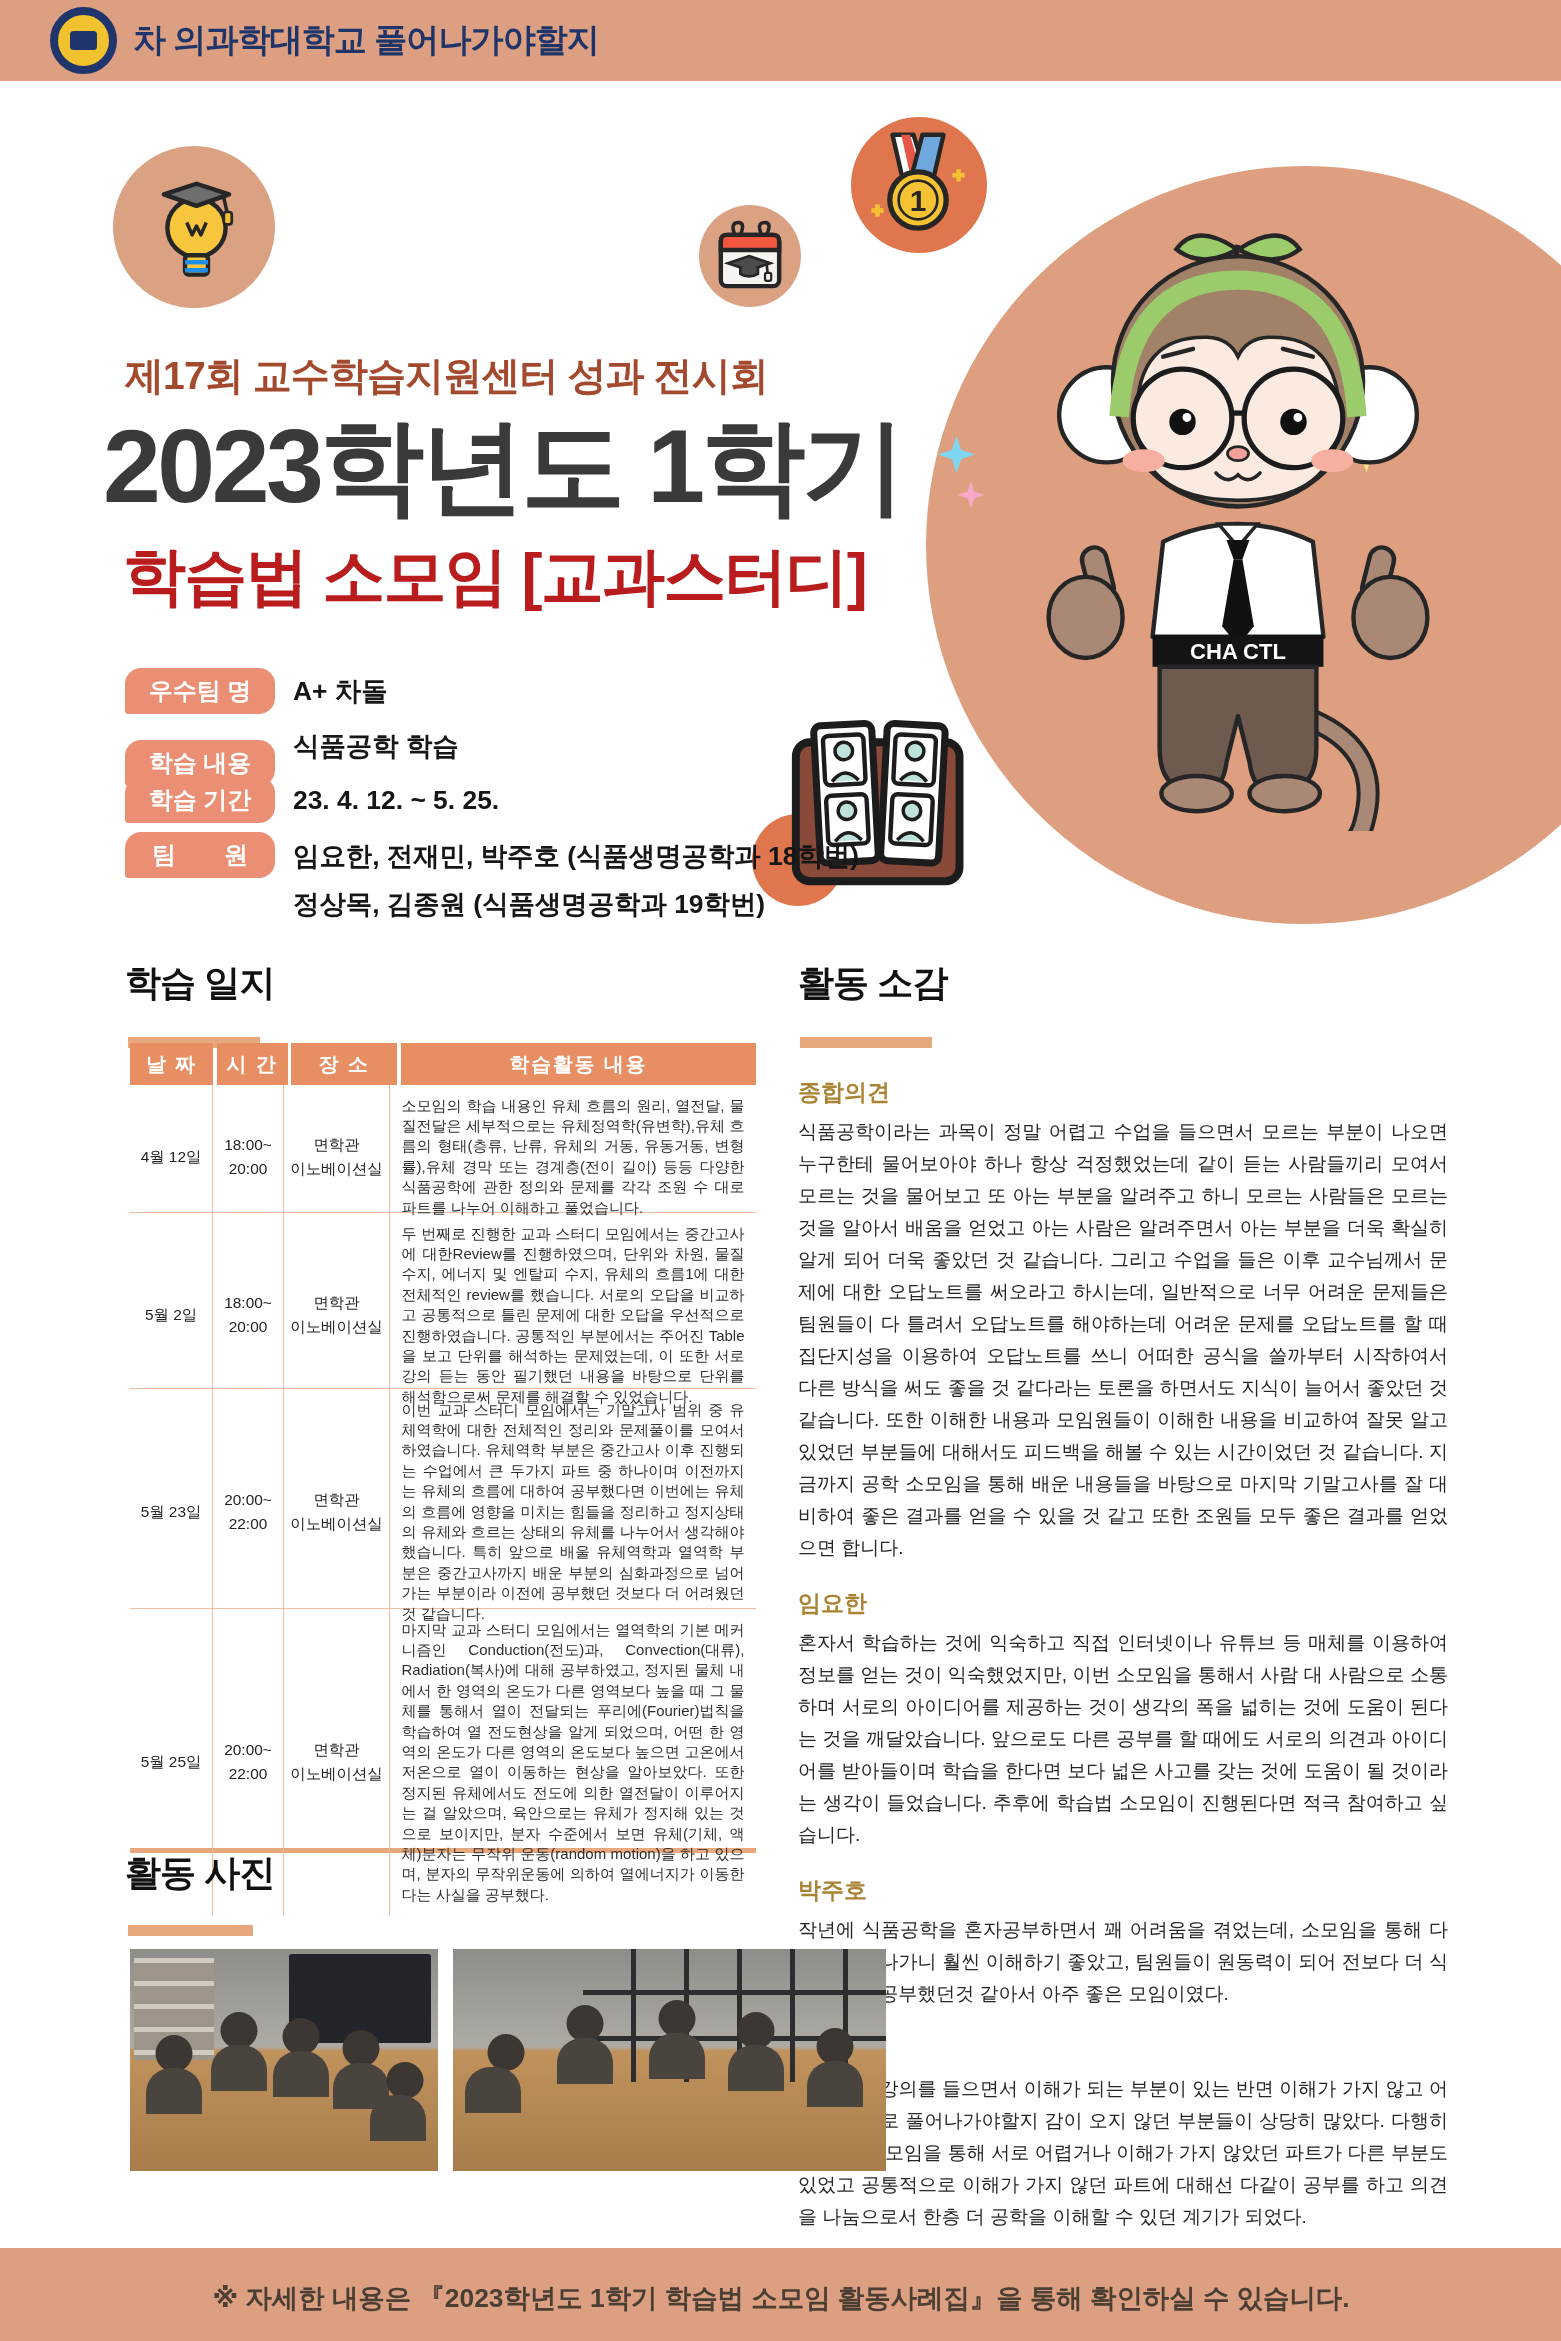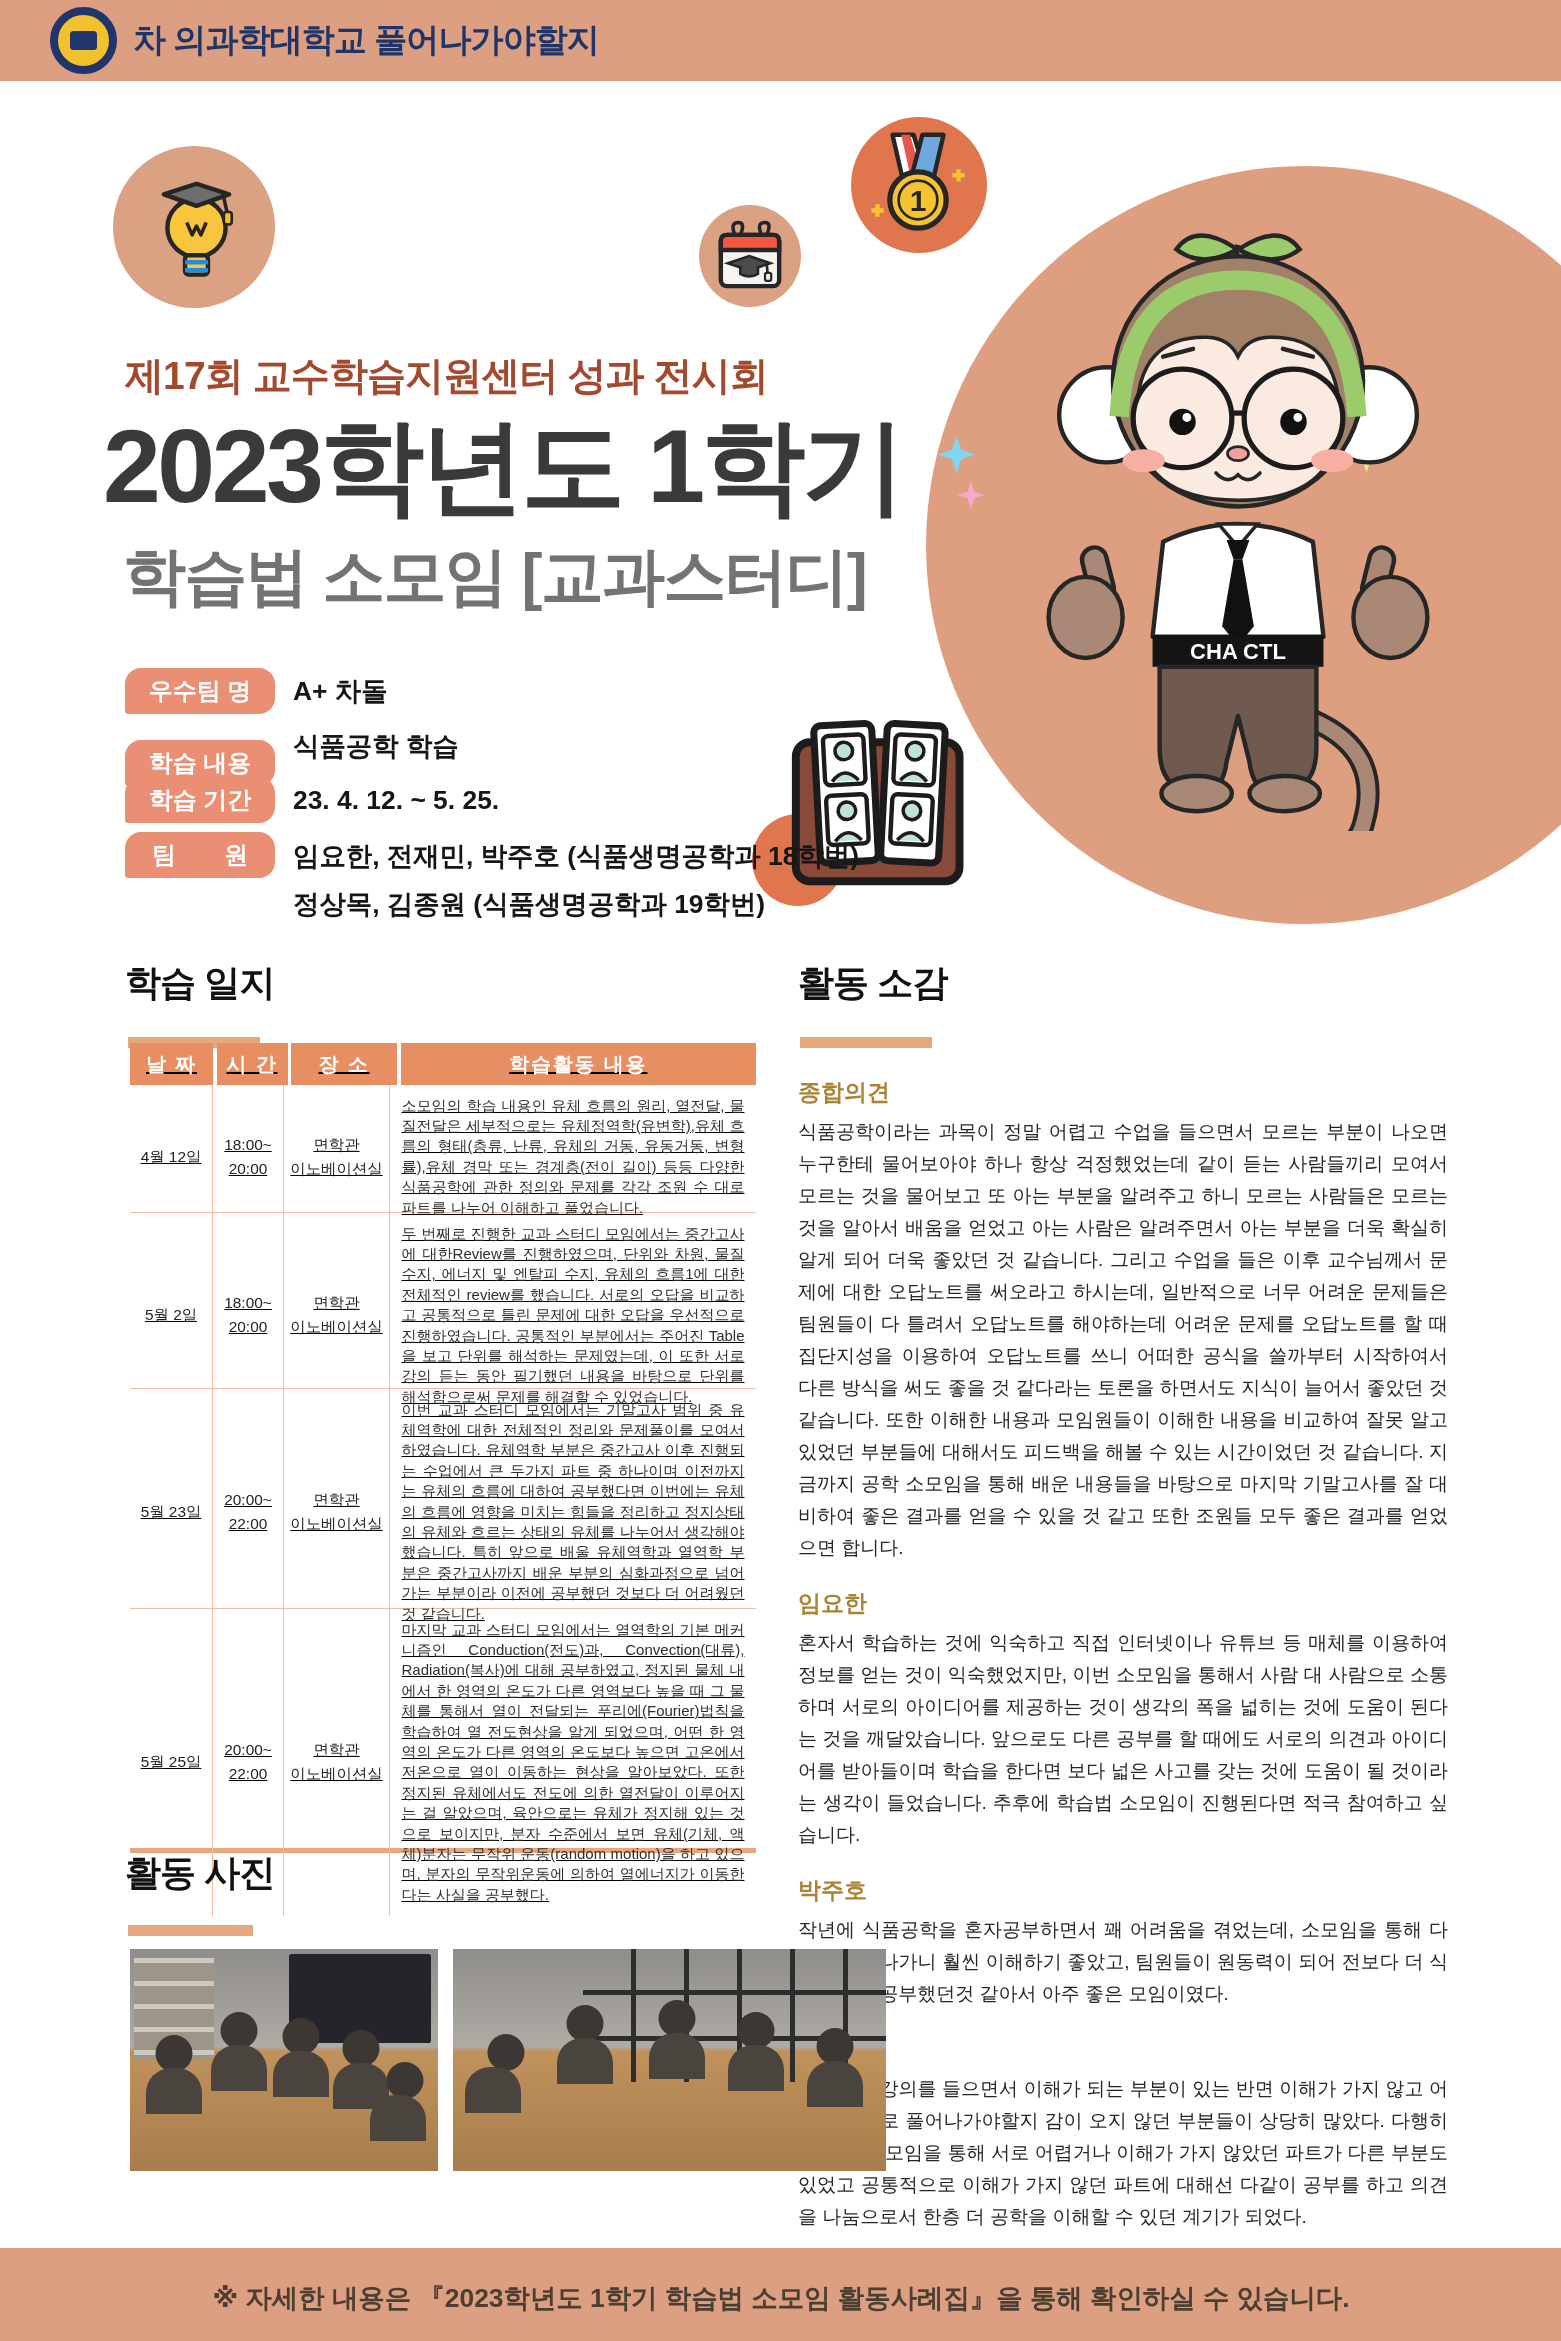--- a/index.html
+++ b/index.html
@@ -24,34 +24,34 @@
   .c-cal{left:699px;top:205px;width:102px;height:102px;background:#DBA183;}
   .c-medal{left:851px;top:117px;width:136px;height:136px;background:#E0764E;}
   .c-big{left:926px;top:166px;width:758px;height:758px;background:#DD9F7F;}
   .c-book-accent{left:752px;top:814px;width:92px;height:92px;background:#E0764E;}
   .icon-abs{position:absolute;}
   .sparkle{position:absolute;}
 
   
   .t-event{position:absolute;left:125px;top:349px;font-size:39px;font-weight:900;color:#A3492E;letter-spacing:-0.9px;}
   .t-year{position:absolute;left:103px;top:398px;font-size:104px;font-weight:900;color:#3A3A3A;letter-spacing:-3.5px;}
-  .t-sub{position:absolute;left:123px;top:534px;font-size:63px;font-weight:900;color:#737373;letter-spacing:-1.8px;}
+  .t-sub{position:absolute;left:123px;top:534px;font-size:63px;font-weight:900;color:#b91c1c;letter-spacing:-1.8px;}
 
   
   .pill{position:absolute;left:125px;width:150px;height:46px;background:#EA8F74;color:#fff;
         border-radius:16px 16px 16px 3.5px;display:flex;align-items:center;justify-content:center;
         font-size:24px;font-weight:800;}
   .pill-val{position:absolute;left:293px;font-size:26.4px;font-weight:600;color:#161616;line-height:46px;white-space:pre-line;}
 
   
   .sec-h{position:absolute;font-size:36px;font-weight:900;color:#111;letter-spacing:-0.9px;}
   .hbar{position:absolute;height:10.6px;width:132px;background:#E8A87E;}
 
   
-  .jtable{position:absolute;left:130px;top:1043px;width:626px;text-decoration:underline;}
+  .jtable{position:absolute;left:130px;top:1043px;width:626px;}
   .jhead{display:grid;grid-template-columns:83px 71px 106px 1fr;gap:3.5px;height:42px;}
   .jhead>div{background:#E78F63;color:#fff;font-size:20px;font-weight:700;
              display:flex;align-items:center;justify-content:center;letter-spacing:1.8px;}
   .jrow{display:grid;grid-template-columns:83px 71px 106px 1fr;border-bottom:1.8px solid #F2BD9F;}
   .jrow:last-child{border-bottom:5.3px solid #E8A87E;}
   .jcell{border-right:1.8px solid #F2BD9F;display:flex;align-items:center;justify-content:center;
          text-align:center;font-size:15.4px;color:#222;white-space:pre-line;line-height:24px;}
   .jcell.content{border-right:none;display:block;text-align:justify;white-space:normal;
                  font-size:15px;line-height:20.4px;color:#2e2e2e;padding:10.6px 11.5px;}
   .r1{height:127px;} .r2{height:175px;} .r3{height:219px;} .r4{height:239px;}

